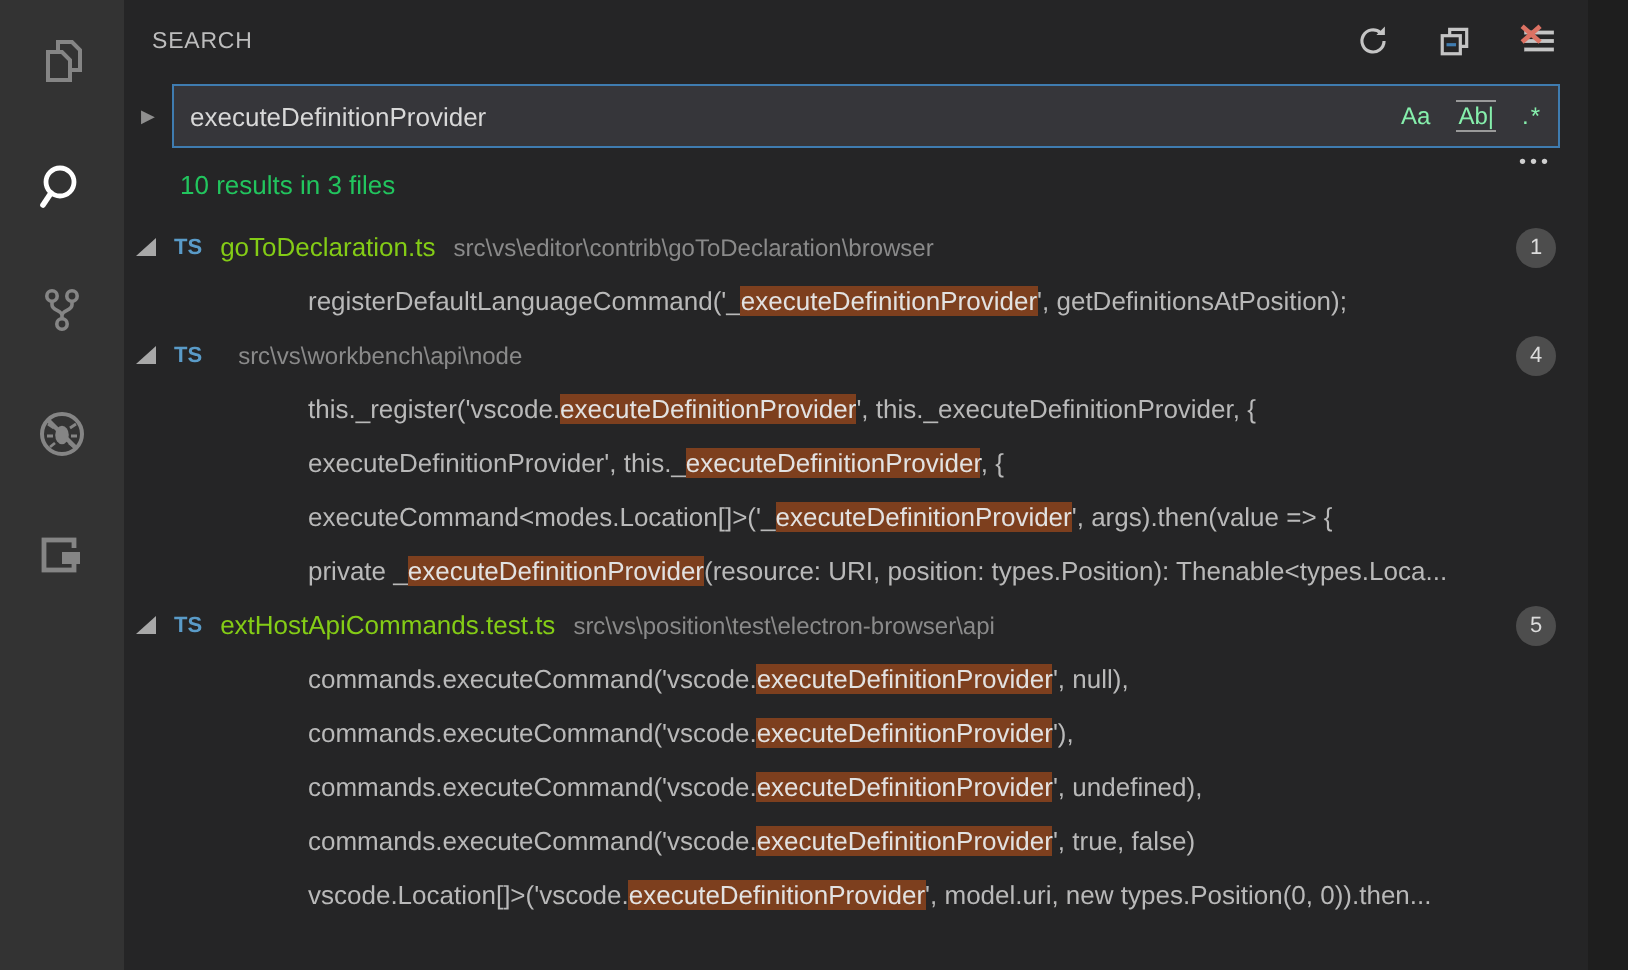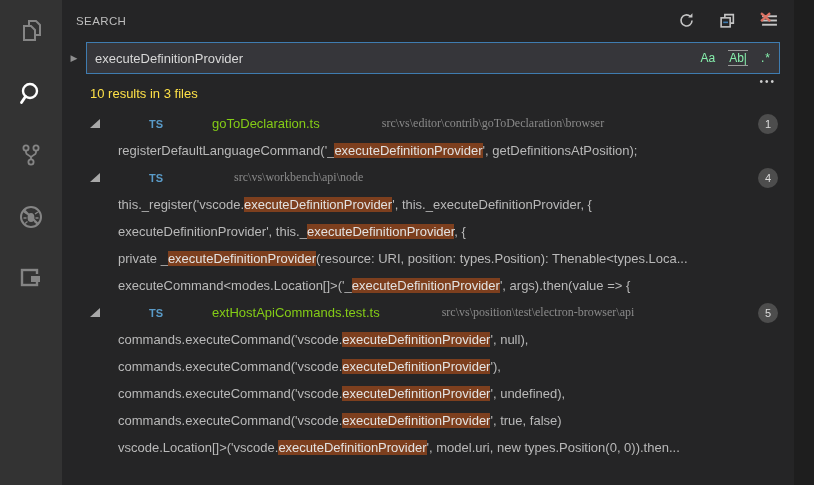--- a/index.html
+++ b/index.html
@@ -43,43 +43,43 @@
   .searchbox input {
     flex:1; background:transparent; border:none; outline:none;
     color:#d8d8d8; font-size:13px; font-family:inherit; min-width:0;
   }
   .opts { display:flex; align-items:center; gap:13px; padding-right:2px; }
   .opt { color:#86efac; font-size:12px; cursor:pointer; line-height:1; }
   .opt.wholeword { border-top:1px solid #9a9a9a; border-bottom:1px solid #9a9a9a; padding:1px 1px; }
   .opt.regex { letter-spacing:1px; }
   
   .summary-row { position:relative; padding:10px 16px 4px 28px; }
-  .summary { color:#fde047; font-size:13px; }
+  .summary { color:#22c55e; font-size:13px; }
   .more-btn {
     position:absolute; top:2px; right:18px; color:#cfcfcf; font-size:10px;
     letter-spacing:2px; cursor:pointer;
   }
   
   .results { margin-top:4px; }
   .row { height:27px; display:flex; align-items:center; white-space:pre; overflow:hidden; cursor:pointer; }
-  .file-row { padding-left:28px;gap:40px; }
+  .file-row { padding-left:6px; }
   .twisty {
     width:10px; height:9px; flex:0 0 10px; margin-right:9px;
     background:#a8a8a8; clip-path:polygon(100% 0,100% 100%,0 100%);
   }
   .ts-badge { color:var(--ts-color,#5a9bc8); font-size:11px; font-weight:bold; margin-right:9px; }
   .file-name { color:#84cc16; font-size:13px; }
-  .file-path { color:#8a8a8a; font-size:12px; margin-left:22px;font-family:Liberation Serif, serif; }
+  .file-path { color:#8a8a8a; font-size:12px; margin-left:9px; }
   .count-badge {
     margin-left:auto; margin-right:16px; flex:0 0 auto;
     min-width:20px; height:20px; border-radius:10px; background:var(--badge-bg,#4d4d4d);
     color:#dcdcdc; font-size:11px; display:flex; align-items:center; justify-content:center;
     padding:0 5px;
   }
-  .match-row { padding-left:56px; padding-right:20px; }
+  .match-row { padding-left:92px; padding-right:20px; }
   .code { color:#b9b9b9; font-size:13px; }
   .code .hl { background:var(--match-highlight,#7d3f1e); color:#e2e2e2; }
 </style>
 </head>
 <body style="--activitybar-bg: #333333; --sidebar-bg: #252526; --input-bg: #36363a; --focus-border: #3f7cb0; --match-highlight: #7d3f1e; --badge-bg: #4d4d4d; --ts-color: #5a9bc8; --icon-inactive: #858585; --icon-active: #ffffff; --clear-x-color: #dd7263;">
 
 <div class="root">
 
   <div class="activitybar">
     <div class="ab-item">
@@ -175,22 +175,22 @@
       <span class="summary">10 results in 3 files</span>
       <span class="more-btn">•••</span>
     </div>
 
     <div class="results" id="results">
         <div class="row file-row"><span class="twisty"></span><span class="ts-badge">TS</span><span class="file-name">goToDeclaration.ts</span><span class="file-path">src\vs\editor\contrib\goToDeclaration\browser</span><span class="count-badge">1</span></div>
         <div class="row match-row"><span class="code">registerDefaultLanguageCommand('_<span class="hl">executeDefinitionProvider</span>', getDefinitionsAtPosition);</span></div>
         <div class="row file-row"><span class="twisty"></span><span class="ts-badge">TS</span><span class="file-path">src\vs\workbench\api\node</span><span class="count-badge">4</span></div>
         <div class="row match-row"><span class="code">this._register('vscode.<span class="hl">executeDefinitionProvider</span>', this._executeDefinitionProvider, {</span></div>
         <div class="row match-row"><span class="code">executeDefinitionProvider', this._<span class="hl">executeDefinitionProvider</span>, {</span></div>
+        <div class="row match-row"><span class="code">executeCommand&lt;modes.Location[]&gt;('_<span class="hl">executeDefinitionProvider</span>', args).then(value =&gt; {</span></div>
         <div class="row match-row"><span class="code">private _<span class="hl">executeDefinitionProvider</span>(resource: URI, position: types.Position): Thenable&lt;types.Loca...</span></div>
-        <div class="row match-row"><span class="code">executeCommand&lt;modes.Location[]&gt;('_<span class="hl">executeDefinitionProvider</span>', args).then(value =&gt; {</span></div>
         <div class="row file-row"><span class="twisty"></span><span class="ts-badge">TS</span><span class="file-name">extHostApiCommands.test.ts</span><span class="file-path">src\vs\position\test\electron-browser\api</span><span class="count-badge">5</span></div>
         <div class="row match-row"><span class="code">commands.executeCommand('vscode.<span class="hl">executeDefinitionProvider</span>', null),</span></div>
         <div class="row match-row"><span class="code">commands.executeCommand('vscode.<span class="hl">executeDefinitionProvider</span>'),</span></div>
         <div class="row match-row"><span class="code">commands.executeCommand('vscode.<span class="hl">executeDefinitionProvider</span>', undefined),</span></div>
         <div class="row match-row"><span class="code">commands.executeCommand('vscode.<span class="hl">executeDefinitionProvider</span>', true, false)</span></div>
         <div class="row match-row"><span class="code">vscode.Location[]&gt;('vscode.<span class="hl">executeDefinitionProvider</span>', model.uri, new types.Position(0, 0)).then...</span></div>
       </div>
 
   </div>
 </div>

